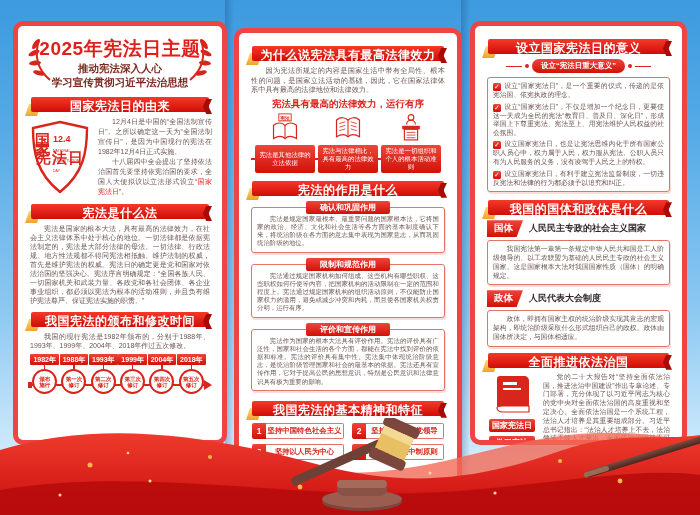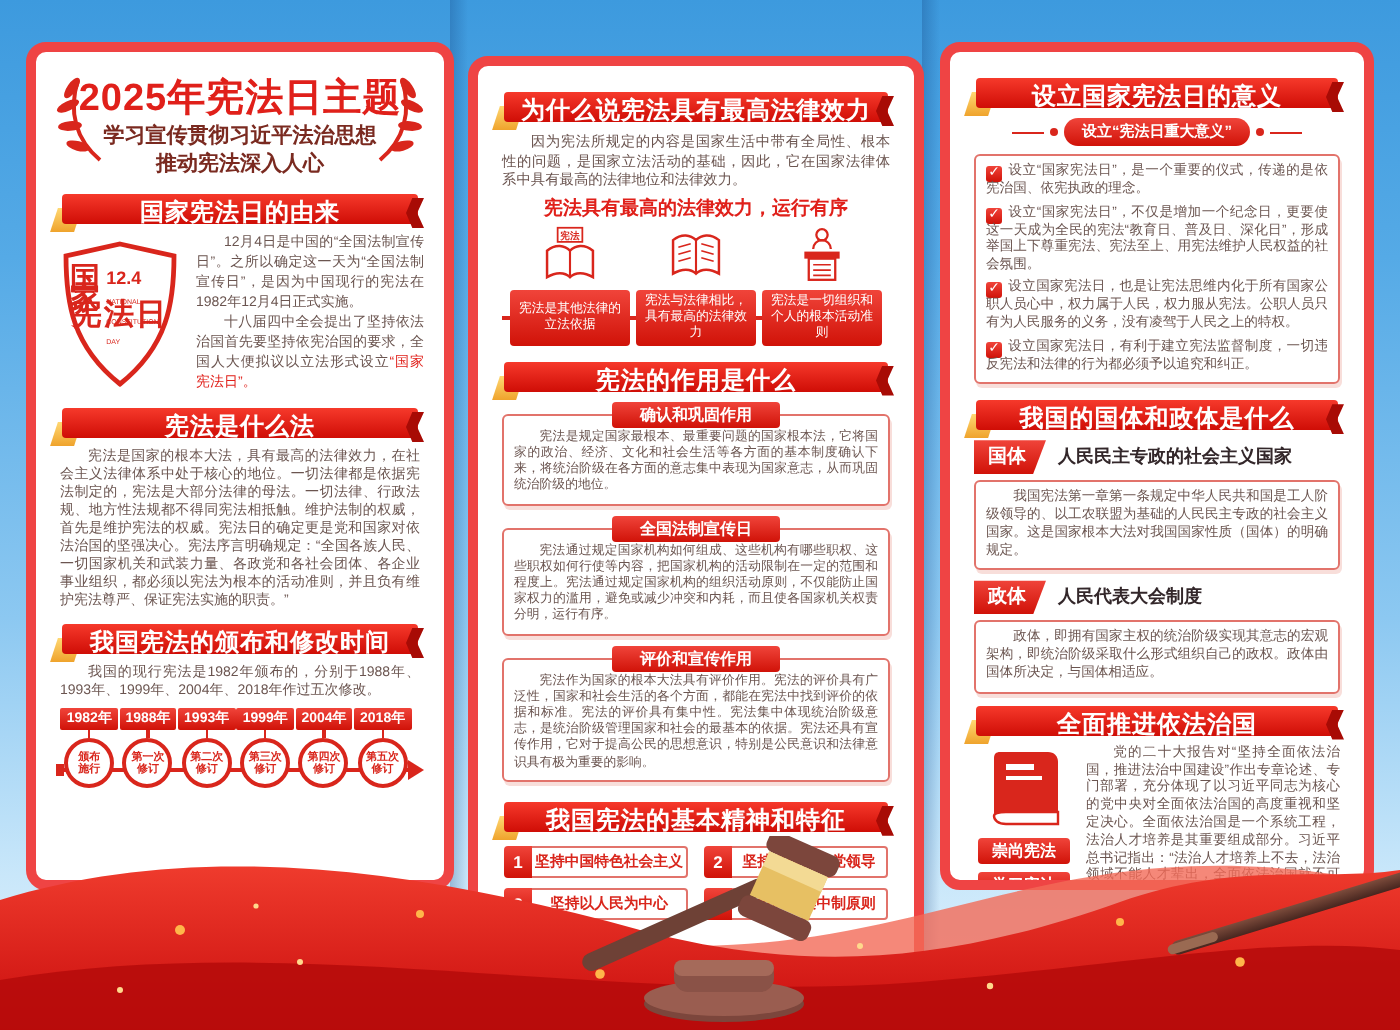--- a/index.html
+++ b/index.html
@@ -133,22 +133,22 @@
       <ellipse cx="11" cy="37" rx="6" ry="2.4" fill="#d9261c" transform="rotate(15 11 37)"></ellipse>
     </svg>
     <svg class="laurel r" width="26" height="46" viewBox="0 0 26 46">
       <path d="M22,44 C10,34 6,20 11,4" stroke="#d9261c" stroke-width="2" fill="none"></path>
       <ellipse cx="8" cy="8" rx="6" ry="2.4" fill="#d9261c" transform="rotate(-55 8 8)"></ellipse>
       <ellipse cx="6" cy="17" rx="6" ry="2.4" fill="#d9261c" transform="rotate(-25 6 17)"></ellipse>
       <ellipse cx="7" cy="27" rx="6" ry="2.4" fill="#d9261c" transform="rotate(-5 7 27)"></ellipse>
       <ellipse cx="11" cy="37" rx="6" ry="2.4" fill="#d9261c" transform="rotate(15 11 37)"></ellipse>
     </svg>
     <div class="main-title">2025年宪法日主题</div>
+    <div class="sub-title">推动宪法深入人心</div>
     <div class="sub-title">学习宣传贯彻习近平法治思想</div>
-    <div class="sub-title">推动宪法深入人心</div>
   </div>
 
   <div class="banner"><span>国家宪法日的由来</span></div>
 
   <div class="origin">
     <div class="shield-badge">
       <svg width="64" height="76" viewBox="0 0 64 76">
         <path d="M32,3 L59,9 C59,32 56,54 32,73 C8,54 5,32 5,9 Z" fill="#fff" stroke="#d9261c" stroke-width="2.4"></path>
       </svg>
       <div class="sb-row1">
@@ -278,21 +278,21 @@
   <div class="banner" style="margin-top:8px"><span>宪法的作用是什么</span></div>
 
   <div>
 
       <div class="role-box">
         <div class="role-title">确认和巩固作用</div>
         <div class="role-text">宪法是规定国家最根本、最重要问题的国家根本法，它将国家的政治、经济、文化和社会生活等各方面的基本制度确认下来，将统治阶级在各方面的意志集中表现为国家意志，从而巩固统治阶级的地位。</div>
       </div>
 
       <div class="role-box">
-        <div class="role-title">全国法制宣传日</div>
+        <div class="role-title">限制和规范作用</div>
         <div class="role-text">宪法通过规定国家机构如何组成、这些机构有哪些职权、这些职权如何行使等内容，把国家机构的活动限制在一定的范围和程度上。宪法通过规定国家机构的组织活动原则，不仅能防止国家权力的滥用，避免或减少冲突和内耗，而且使各国家机关权责分明，运行有序。</div>
       </div>
 
 
       <div class="role-box">
         <div class="role-title">评价和宣传作用</div>
         <div class="role-text">宪法作为国家的根本大法具有评价作用。宪法的评价具有广泛性，国家和社会生活的各个方面，都能在宪法中找到评价的依据和标准。宪法的评价具有集中性。宪法集中体现统治阶级意志，是统治阶级管理国家和社会的最基本的依据。宪法还具有宣传作用，它对于提高公民的思想意识，特别是公民意识和法律意识具有极为重要的影响。</div>
       </div>
     </div>
 
@@ -371,21 +371,21 @@
 
   <div class="law-flex">
     <div class="law-left">
       <svg width="42" height="42" viewBox="0 0 42 42">
         <path d="M9,3 L33,3 C36,3 38,5 38,8 L38,39 L12,39 C8,39 6,37 6,33 L6,6 C6,4 7,3 9,3 Z" fill="#d9261c"></path>
         <path d="M12,33 L38,33 L38,39 L12,39 C8,39 6,37 6,35 C6,34 8,33 12,33 Z" fill="#fff" stroke="#d9261c" stroke-width="1.2"></path>
         <rect x="12" y="9" width="14" height="3" fill="#fff"></rect>
         <rect x="12" y="15" width="18" height="2" fill="#fff"></rect>
       </svg>
 
-        <span class="law-chip">崇尚宪法</span>
+        <span class="law-chip">国家宪法日</span>
 
         <span class="law-chip">学习宪法</span>
 
       </div>
     <div class="law-para">党的二十大报告对“坚持全面依法治国，推进法治中国建设”作出专章论述、专门部署，充分体现了以习近平同志为核心的党中央对全面依法治国的高度重视和坚定决心。全面依法治国是一个系统工程，法治人才培养是其重要组成部分。习近平总书记指出：“法治人才培养上不去，法治领域不能人才辈出，全面依法治国就不可能做好。”高素质法治人才是建设中国特色社会主义法治体系、建设社会主义法治国家的基础性、战略性支撑。我们在法治人才培养工作中必须深入贯彻落实党的二十大精神，不断完善法治人才培养体系，努力培养大批信念坚定、德法兼修、明法笃行的高素质法治人才。</div>
   </div>
 </div>
 
 <svg id="wave" width="700" height="120" viewBox="0 0 700 120">
   <defs>

